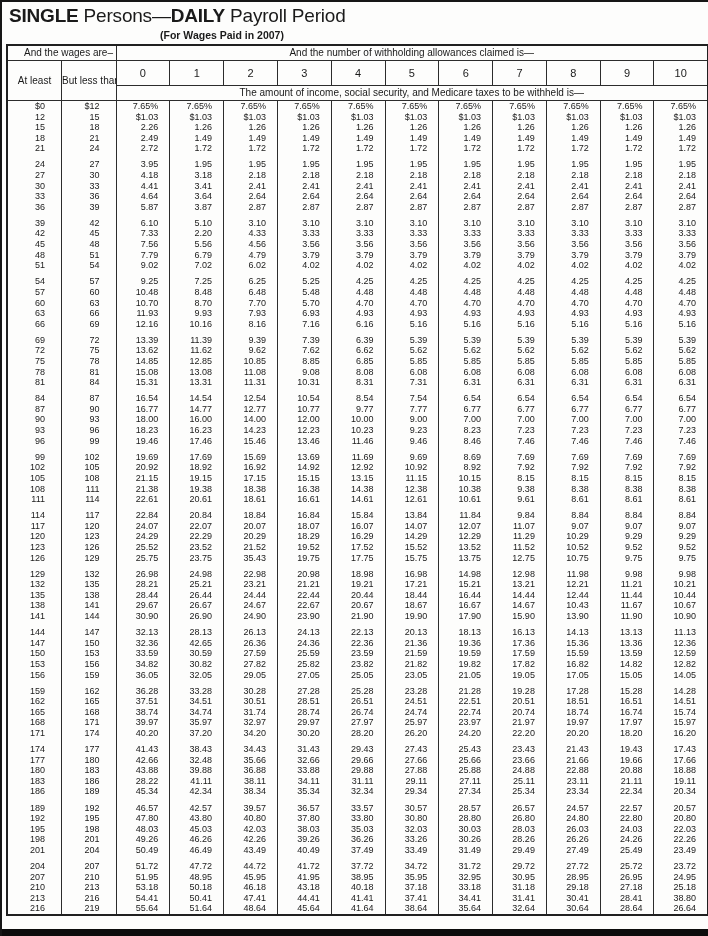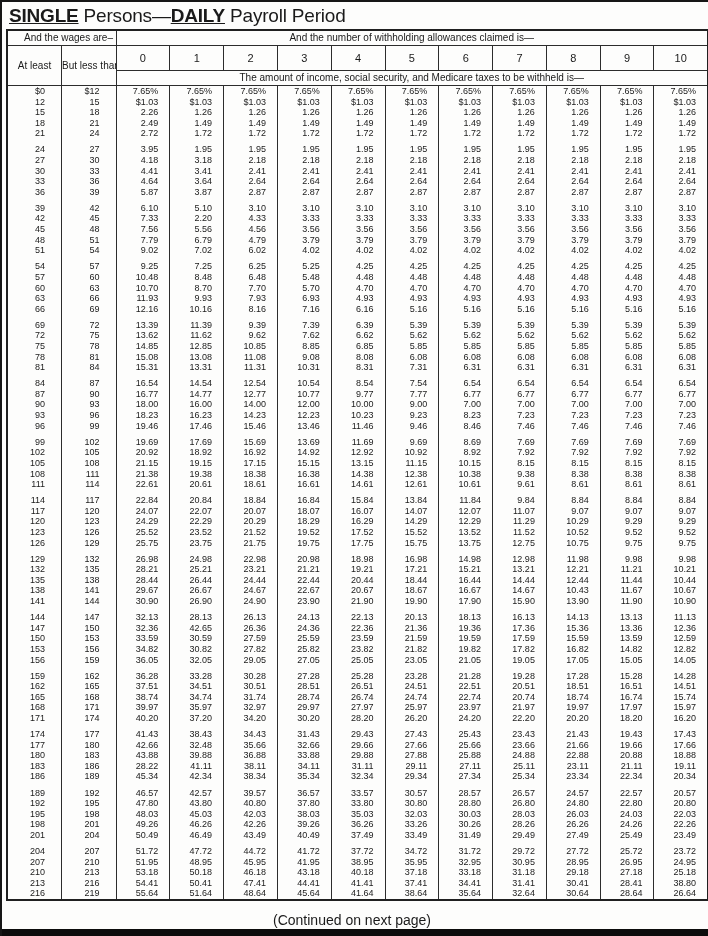--- a/index.html
+++ b/index.html
@@ -14,21 +14,21 @@
     border-top:2px solid #161616;
     border-left:2px solid #161616;
   }
   .title-row{
     margin:4px 0 0 7px;
     font-size:19px;
     line-height:1.05;
     letter-spacing:-0.2px;
     white-space:pre;
   }
-  .title-row .b{font-weight:bold;text-decoration:underline;}
+  .title-row .b{font-weight:bold;}
   .subtitle{
     width:440px;
     text-align:center;
     font-size:10.5px;
     font-weight:bold;
     margin-top:3px;
   }
   table.wh{
     margin:3px 2px 0 4px;
     width:700px;
@@ -77,20 +77,21 @@
     background:#0c0c0c;
   }
 </style>
 </head>
 <body>
 
 <div class="page">
 
   <div class="title-row"><span class="b">SINGLE</span><span> Persons—</span><span class="b">DAILY</span><span> Payroll Period</span></div>
 
+  <div class="subtitle">(For Wages Paid in 2007)</div>
 
   <table class="wh">
     <colgroup>
       <col class="wagecol">
         <col class="wagecol">
       <col>
         <col>
         <col>
         <col>
         <col>
@@ -814,21 +815,21 @@
           <td class="val">11.52</td>
           <td class="val">10.52</td>
           <td class="val">9.52</td>
           <td class="val">9.52</td>
         </tr>
         <tr>
           <td class="wage">126</td>
           <td class="wage">129</td>
           <td class="val">25.75</td>
           <td class="val">23.75</td>
-          <td class="val">21.75</td>
+          <td class="val">35.43</td>
           <td class="val">19.75</td>
           <td class="val">17.75</td>
           <td class="val">15.75</td>
           <td class="val">13.75</td>
           <td class="val">12.75</td>
           <td class="val">10.75</td>
           <td class="val">9.75</td>
           <td class="val">9.75</td>
         </tr>
         <tr class="gap">

